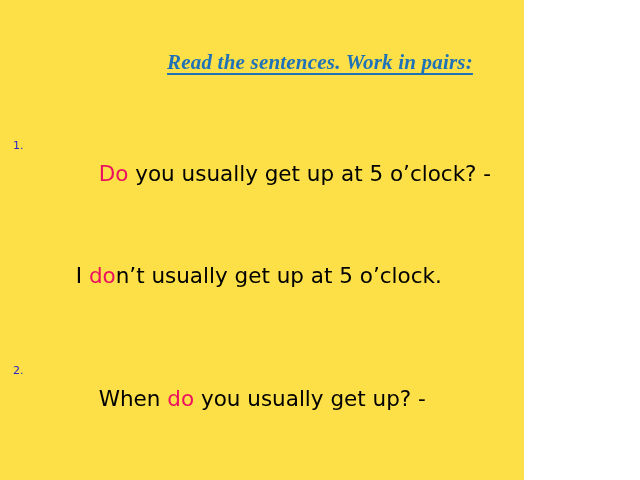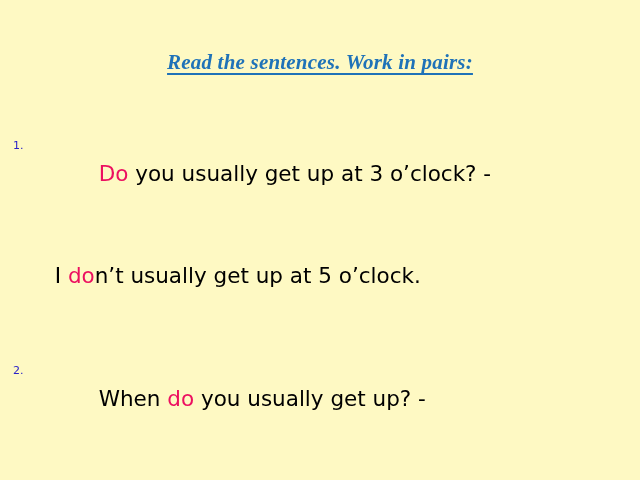--- a/index.html
+++ b/index.html
@@ -8,23 +8,23 @@
   }
   body {
     width: 640px;
     height: 480px;
     background: #ffffff;
     font-family: "DejaVu Sans", sans-serif;
     overflow: hidden;
   }
   .slide {
     position: relative;
-    width: 640px;
+    width: 524px;
     height: 480px;
-    background: #fef9c3;
+    background: #fde047;
   }
 
   
   .title-wrap {
     position: absolute;
     left: 0;
     top: 50px;
     width: 640px;
     text-align: center;
   }
@@ -71,21 +71,21 @@
   }
   .line-q {
     text-indent: 0;
   }
   .line-a {
     text-indent: 4px;
   }
   
   .line-wrap {
     margin-left: -44px;
-    padding-left: 0;
+    padding-left: 21px;
     text-indent: 62px;
   }
   .kw {
     color: #ec1060;
     margin-top: 29px;
   }
   .gap-1 { height: 9px; }
   .gap-2 { height: 6px; }
 </style>
 </head>
@@ -96,21 +96,21 @@
   <div class="title-wrap">
     <span class="slide-title">Read the sentences. Work in pairs:</span>
   </div>
 
   <div class="body-list">
 
     <div class="item">
       <span class="item-marker">1.</span>
 
       <div class="line line-q">
-        <span class="kw">Do</span><span> you usually get up at 3 o’clock? -</span>
+        <span class="kw">Do</span><span> you usually get up at 5 o’clock? -</span>
       </div>
 
 
       <div class="gap-1"></div>
 
       <div class="line line-wrap">
         <span>I </span><span class="kw">do</span><span>n’t usually get up at 5 o’clock.</span>
       </div>
     </div>
 

